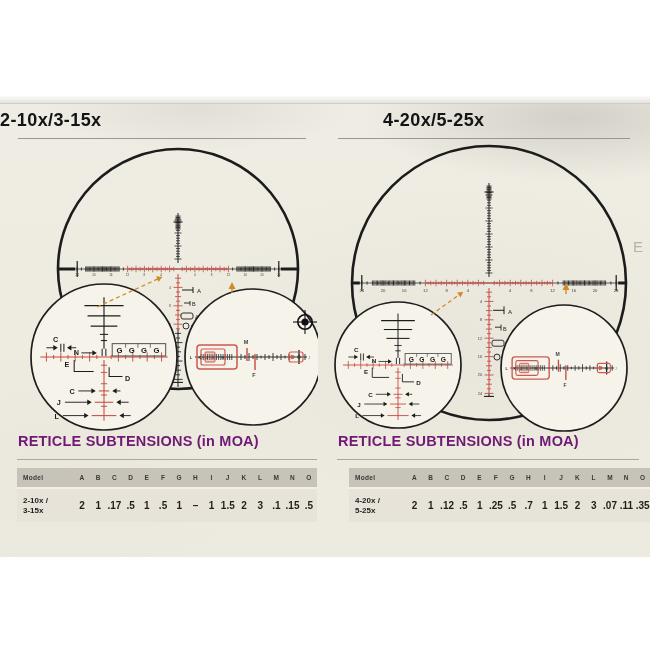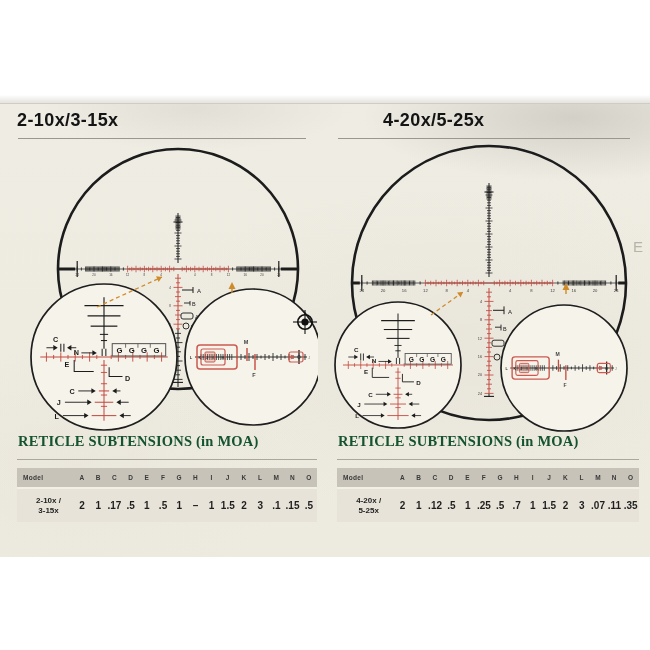--- a/index.html
+++ b/index.html
@@ -10,41 +10,41 @@
   .paper{position:absolute;left:0;top:103px;width:650px;height:453px;
         border-top:1px solid #cfccc3;
         background:
           radial-gradient(ellipse 300px 90px at 88% 3%, rgba(188,185,176,.55), rgba(188,185,176,0) 70%),
           radial-gradient(ellipse 220px 60px at 30% 1%, rgba(200,197,188,.35), rgba(200,197,188,0) 70%),
           radial-gradient(ellipse 420px 220px at 70% 55%, rgba(228,224,214,.5), rgba(228,224,214,0) 75%),
           radial-gradient(ellipse 300px 160px at 12% 80%, rgba(231,227,217,.5), rgba(231,227,217,0) 75%),
           linear-gradient(#efece3,#edeadf);}
   .panel-title{position:absolute;font-size:18px;font-weight:bold;color:#141414;letter-spacing:.4px;}
   .rule{position:absolute;height:1px;background:#9a978e;}
-  .sub-title{position:absolute;font-size:14.5px;font-weight:bold;color:#14532d;letter-spacing:.2px;font-family:Liberation Serif, serif;}
+  .sub-title{position:absolute;font-size:14.5px;font-weight:bold;color:#701a75;letter-spacing:.2px;}
   .ret-svg{position:absolute;}
   .table-wrap{position:absolute;}
   .spec-table{width:100%;border-collapse:collapse;table-layout:fixed;}
   .spec-table th{background:#c7c3b8;height:19px;font-size:6.5px;font-weight:bold;color:#3a3a3a;
         text-align:center;letter-spacing:.3px;padding:0;}
   .spec-table th.model-h{text-align:left;padding-left:6px;width:17%;}
   .spec-table td{background:#e7e3d9;height:33px;font-size:10px;font-weight:bold;color:#1e1e1e;
         text-align:center;padding:0;border-top:2px solid #f2efe7;}
-  .spec-table td.model-c{text-align:center;padding-left:6px;font-size:8px;line-height:1.2;}
+  .spec-table td.model-c{text-align:left;padding-left:6px;font-size:8px;line-height:1.2;}
   .artifact{position:absolute;left:633px;top:238px;font-size:15px;color:rgba(135,133,125,.55);}
   svg text{font-family:"Liberation Sans",sans-serif;}
 </style>
 </head>
 <body>
 
 <div class="page">
   <div class="top-smear"></div>
   <div class="paper"></div>
 
-  <div class="panel-title" style="left:17px;top:110px;">2-10x/3-15x</div>
+  <div class="panel-title" style="left:0;top:110px;">2-10x/3-15x</div>
   <div class="rule" style="left:18px;top:138px;width:288px;"></div>
   <svg id="ret-left" class="ret-svg" style="left:8px;top:142px;" width="310" height="298" viewBox="0 0 310 298">
       <circle cx="170" cy="127" r="120" fill="none" stroke="#1c1c1c" stroke-width="2.6"></circle>
       <line x1="50" y1="127" x2="290" y2="127" stroke="#1c1c1c" stroke-width="0.7"></line>
       <line x1="119.6" y1="127" x2="220.4" y2="127" stroke="#c4493f" stroke-width="0.9"></line>
       <line x1="165.8" y1="124.75" x2="165.8" y2="129.25" stroke="#c4493f" stroke-width="0.8"></line>
       <line x1="163.7" y1="125.7" x2="163.7" y2="128.3" stroke="#c4493f" stroke-width="0.8"></line>
       <line x1="161.6" y1="123.75" x2="161.6" y2="130.25" stroke="#c4493f" stroke-width="0.8"></line>
       <line x1="159.5" y1="125.7" x2="159.5" y2="128.3" stroke="#c4493f" stroke-width="0.8"></line>
       <line x1="157.4" y1="124.75" x2="157.4" y2="129.25" stroke="#c4493f" stroke-width="0.8"></line>
@@ -818,21 +818,21 @@
         <text x="46" y="2" font-size="4.5" fill="#333" text-anchor="middle" font-weight="bold">O</text>
         <text x="56" y="2" font-size="3.5" fill="#666" text-anchor="middle" font-weight="normal">J</text>
       </g>
       <line x1="101" y1="175" x2="133" y2="152" stroke="#cf8b28" stroke-width="1.3" stroke-dasharray="4 3"></line>
       <polygon points="133,152 130.630350065205,157.51223722153955 127.01996786359965,152.48909676713214" fill="#cf8b28"></polygon>
       <polygon points="236,143 232.5,150 239.5,150" fill="#cf8b28"></polygon>
       <line x1="236" y1="150" x2="236" y2="154" stroke="#cf8b28" stroke-width="1.4"></line>
     </svg>
   <div class="sub-title" style="left:338px;top:433px;">RETICLE SUBTENSIONS (in MOA)</div>
   <div class="rule" style="left:337px;top:459px;width:302px;background:#aaa79d;"></div>
-  <div class="table-wrap" id="table-right" style="left:337px;top:468px;width:302px;">
+  <div class="table-wrap" id="table-right" style="left:349px;top:468px;width:302px;">
       <table class="spec-table">
         <thead>
           <tr>
             <th class="model-h">Model</th>
             <th>A</th>
             <th>B</th>
             <th>C</th>
             <th>D</th>
             <th>E</th>
             <th>F</th>

